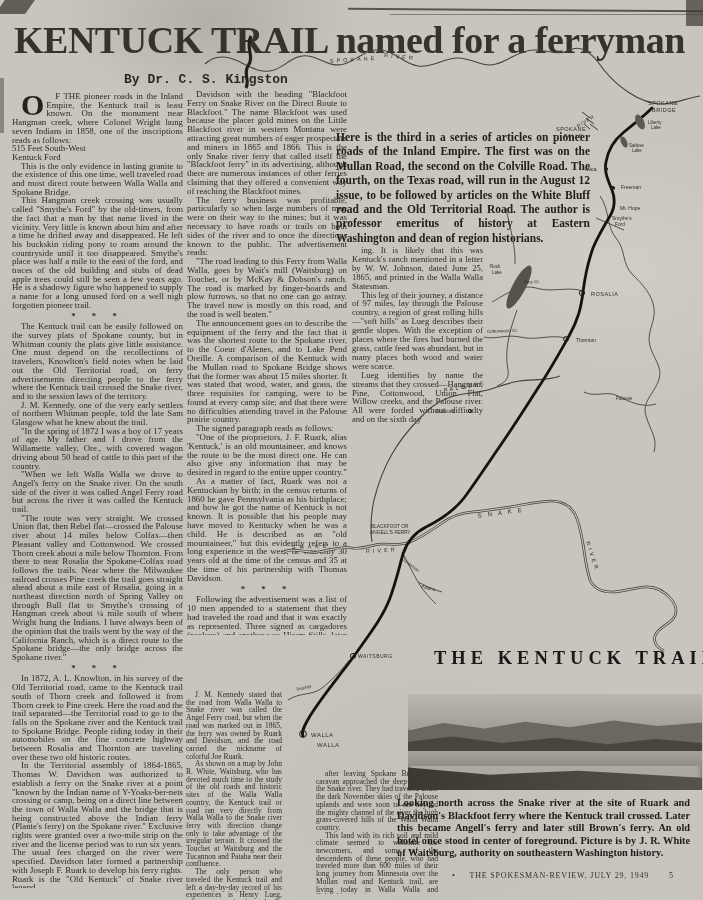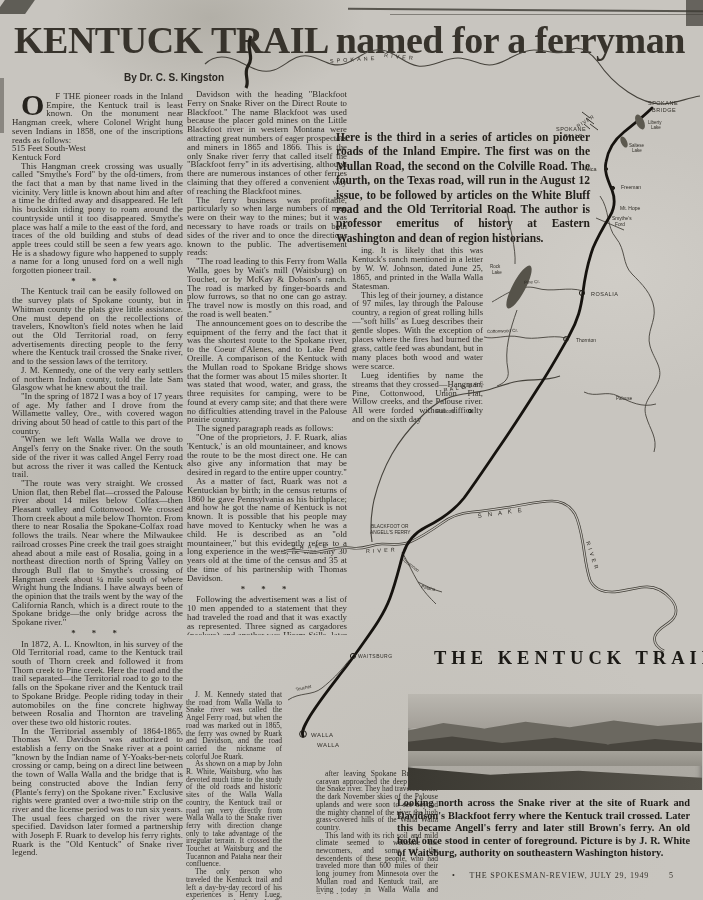--- a/index.html
+++ b/index.html
@@ -7,22 +7,22 @@
     font-family:"Liberation Serif",serif;color:#2e2b25;
     background:
       radial-gradient(ellipse 300px 220px at 88% 30%, #d0cdc7 0%, rgba(208,205,199,0) 60%),
       radial-gradient(ellipse 280px 420px at 8% 55%, #bcb9b2 0%, rgba(188,185,178,0) 60%),
       radial-gradient(ellipse 220px 130px at 30% 2%, #b2afa7 0%, rgba(178,175,167,0) 70%),
       radial-gradient(ellipse 420px 320px at 62% 88%, #c3c0b9 0%, rgba(195,192,185,0) 60%),
       #c8c5bf;}
   .artifact{position:absolute;background:#3c3933;}
   .headline{position:absolute;left:14px;top:18px;width:682px;
     font-size:38px;font-weight:600;letter-spacing:-.5px;color:#37332c;white-space:nowrap;}
-  .byline{position:absolute;left:92px;top:72px;font-family:Liberation Sans, sans-serif;
-    font-weight:bold;font-size:10px;color:#2a2722;padding-left:32px;}
+  .byline{position:absolute;left:92px;top:72px;font-family:Liberation Mono, monospace;
+    font-weight:bold;font-size:13px;color:#2a2722;padding-left:32px;}
   .col{position:absolute;overflow:hidden;text-align:justify;}
   .col p.para{margin:0;text-indent:9px;}
   .col p.center{text-align:left;text-indent:0;}
   .col p.sep{text-align:center;text-indent:0;letter-spacing:7px;margin:2px 0;font-weight:bold;}
   #col1{left:12px;top:92px;width:171px;height:796px;font-size:8.8px;line-height:8.7px;}
   #col2a{left:187px;top:90px;width:160px;height:545px;font-size:8.8px;line-height:8.8px;}
   #col2b{left:186px;top:643px;width:96px;height:247px;font-size:7.5px;line-height:7.7px;margin-top:48px;}
   #col3top{left:352px;top:246px;width:131px;height:180px;font-size:8.6px;line-height:8.9px;}
   #col3bottom{left:283px;top:770px;width:122px;height:124px;font-size:7.5px;line-height:7.7px;margin-left:33px;}
   .dropcap{float:left;font-size:30px;line-height:25px;font-weight:bold;padding-right:2px;color:#26231e;}
@@ -62,24 +62,25 @@
   <div class="artifact" style="left:390px;top:14px;width:313px;height:1px;opacity:.5;"></div>
   <div class="artifact" style="left:0;top:78px;width:4px;height:55px;opacity:.45;"></div>
 
   <div class="headline">KENTUCK TRAIL named for a ferryman</div>
   <div class="byline">By Dr. C. S. Kingston</div>
 
   <div id="col1" class="col">
       <p class="para"><span class="dropcap">O</span>F THE pioneer roads in the Inland Empire, the Kentuck trail is least known. On the monument near Hangman creek, where Colonel Wright hung seven Indians in 1858, one of the inscriptions reads as follows:</p>
       <p class="para center">515 Feet South-West</p>
       <p class="para center">Kentuck Ford</p>
+      <p class="para">This is the only evidence in lasting granite to the existence of this one time, well traveled road and most direct route between Walla Walla and Spokane Bridge.</p>
       <p class="para">This Hangman creek crossing was usually called "Smythe's Ford" by the old-timers, from the fact that a man by that name lived in the vicinity. Very little is known about him and after a time he drifted away and disappeared. He left his buckskin riding pony to roam around the countryside until it too disappeared. Smythe's place was half a mile to the east of the ford, and traces of the old building and stubs of dead apple trees could still be seen a few years ago. He is a shadowy figure who happened to supply a name for a long unused ford on a well nigh forgotten pioneer trail.</p>
       <p class="para sep center">*  *  *</p>
       <p class="para">The Kentuck trail can be easily followed on the survey plats of Spokane county, but in Whitman county the plats give little assistance. One must depend on the recollections of travelers, Knowlton's field notes when he laid out the Old Territorial road, on ferry advertisements directing people to the ferry where the Kentuck trail crossed the Snake river, and to the session laws of the territory.</p>
-      <p class="para">J. M. Kennedy, one of the very early settlers of northern Indian county, told the late Sam Glasgow what he knew about the trail.</p>
+      <p class="para">J. M. Kennedy, one of the very early settlers of northern Whitman people, told the late Sam Glasgow what he knew about the trail.</p>
       <p class="para">"In the spring of 1872 I was a boy of 17 years of age. My father and I drove from the Willamette valley, Ore., with covered wagon driving about 50 head of cattle to this part of the country.</p>
       <p class="para">"When we left Walla Walla we drove to Angel's ferry on the Snake river. On the south side of the river it was called Angel Ferry road but across the river it was called the Kentuck trail.</p>
       <p class="para">"The route was very straight. We crossed Union flat, then Rebel flat—crossed the Palouse river about 14 miles below Colfax—then Pleasant valley and Cottonwood. We crossed Thorn creek about a mile below Thornton. From there to near Rosalia the Spokane-Colfax road follows the trails. Near where the Milwaukee railroad crosses Pine creek the trail goes straight ahead about a mile east of Rosalia, going in a northeast direction north of Spring Valley on through Bull flat to Smythe's crossing of Hangman creek about ¼ mile south of where Wright hung the Indians. I have always been of the opinion that the trails went by the way of the California Ranch, which is a direct route to the Spokane bridge—the only bridge across the Spokane river."</p>
       <p class="para sep center">*  *  *</p>
       <p class="para">In 1872, A. L. Knowlton, in his survey of the Old Territorial road, came to the Kentuck trail south of Thorn creek and followed it from Thorn creek to Pine creek. Here the road and the trail separated—the Territorial road to go to the falls on the Spokane river and the Kentuck trail to Spokane Bridge. People riding today in their automobiles on the fine concrete highway between Rosalia and Thornton are traveling over these two old historic routes.</p>
       <p class="para">In the Territorial assembly of 1864-1865, Thomas W. Davidson was authorized to establish a ferry on the Snake river at a point "known by the Indian name of Y-Yoaks-ber-nets crossing or camp, being on a direct line between the town of Walla Walla and the bridge that is being constructed above the Indian ferry (Plante's ferry) on the Spokane river." Exclusive rights were granted over a two-mile strip on the river and the license period was to run six years. The usual fees charged on the river were specified. Davidson later formed a partnership with Joseph F. Ruark to develop his ferry rights. Ruark is the "Old Kentuck" of Snake river legend.</p>
     </div>
   <div id="col2a" class="col">
       <p class="para">Davidson with the heading "Blackfoot Ferry on Snake River on the Direct Route to Blackfoot." The name Blackfoot was used because the placer gold mines on the Little Blackfoot river in western Montana were attracting great numbers of eager prospectors and miners in 1865 and 1866. This is the only Snake river ferry that called itself the "Blackfoot ferry" in its advertising, although there are numerous instances of other ferries claiming that they offered a convenient way of reaching the Blackfoot mines.</p>
       <p class="para">The ferry business was profitable, particularly so when large numbers of men were on their way to the mines; but it was necessary to have roads or trails on both sides of the river and to once the directions known to the public. The advertisement reads:</p>

